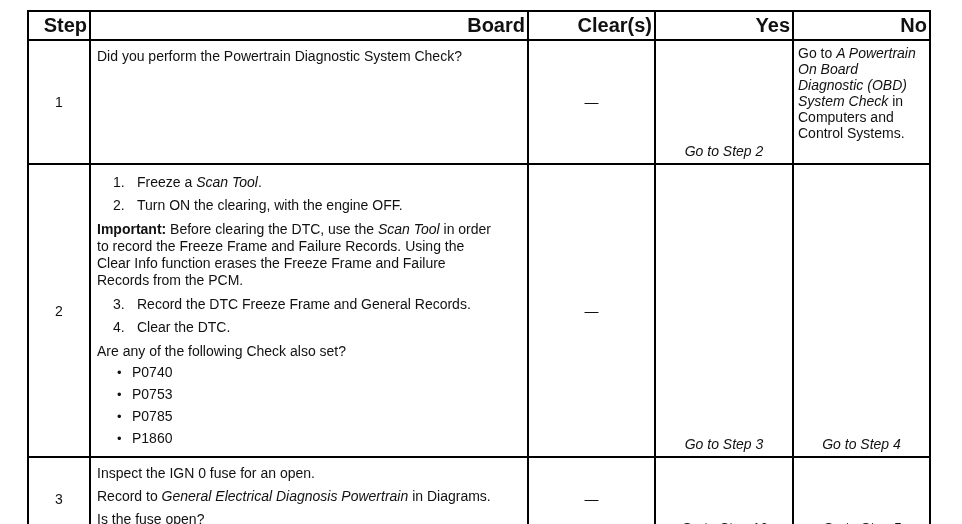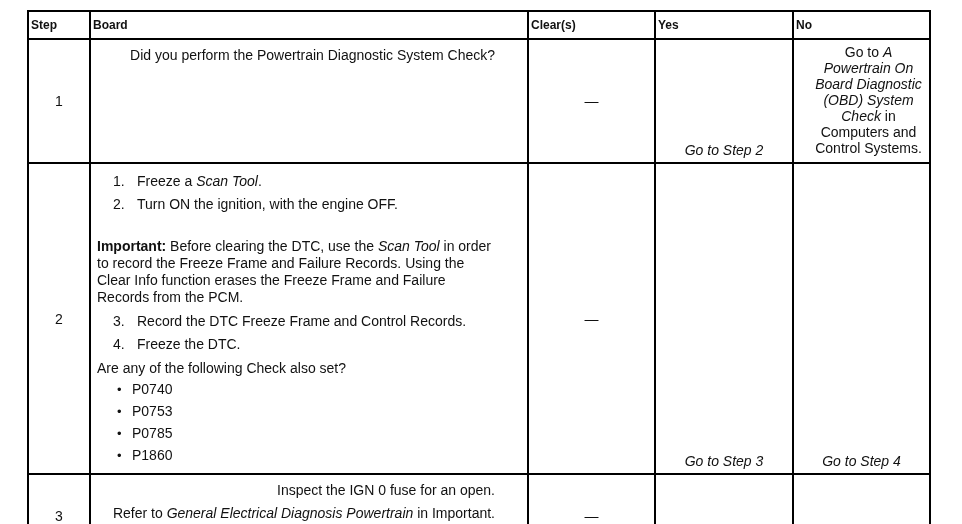--- a/index.html
+++ b/index.html
@@ -27,23 +27,23 @@
   col.c-no     { width: 137px; }
 
   th, td { border: 2px solid #000; }
 
   tr.header-row { height: 28px; }
   tr.row-1 { height: 124px; }
   tr.row-2 { height: 275px; }
   tr.row-3 { height: 84px; }
 
   th {
-    font-size: 12px;
+    font-size: 20px;
     font-weight: bold;
-    text-align: left;
+    text-align: right;
     vertical-align: middle;
     padding: 2px;
   }
 
   td { font-size: 14px; }
 
   td.step-cell {
     text-align: center;
     vertical-align: middle;
     font-size: 14px;
@@ -58,30 +58,29 @@
     text-align: center;
     vertical-align: middle;
   }
   td.goto-cell {
     text-align: center;
     vertical-align: bottom;
     padding: 7px 4px 4px 4px;
     font-style: italic;
   }
   td.no-ref-cell {
-    text-align: center;
     vertical-align: top;
-    padding: 4px 6px 3px 20px;
+    padding: 4px 6px 3px 4px;
     line-height: 16px;
   }
 
-  .para { margin: 2px 0 6px 0; text-align: right; }
+  .para { margin: 2px 0 6px 0; }
   .num-item { display: flex; padding-left: 16px; margin: 4px 0 6px 0; }
   .num-item .num { width: 24px; flex: none; }
-  .imp { margin: 25px 0 7px 0; }
+  .imp { margin: 7px 0 7px 0; }
   .question { margin: 7px 0 3px 0; }
   .bullet-item { display: flex; padding-left: 20px; margin: 4px 0 5px 0; }
   .bullet-item .bullet { width: 15px; flex: none; font-size: 13px; }
 
   i { font-style: italic; }
   b { font-weight: bold; }
 </style>
 </head>
 <body>
 
@@ -121,32 +120,32 @@
 
       <tr class="row-2">
         <td class="step-cell">2</td>
         <td class="action-cell">
           <div class="num-item">
             <span class="num">1.</span>
             <span><span>Freeze a </span><i>Scan Tool</i><span>.</span></span>
           </div>
           <div class="num-item">
             <span class="num">2.</span>
-            <span>Turn ON the ignition, with the engine OFF.</span>
+            <span>Turn ON the clearing, with the engine OFF.</span>
           </div>
           <p class="imp">
             <b>Important:</b><span> Before clearing the DTC, use the </span><i>Scan Tool</i><span> in order to record the Freeze Frame and Failure Records. Using the Clear Info function erases the Freeze Frame and Failure Records from the PCM.</span>
           </p>
           <div class="num-item">
             <span class="num">3.</span>
-            <span>Record the DTC Freeze Frame and Control Records.</span>
+            <span>Record the DTC Freeze Frame and General Records.</span>
           </div>
           <div class="num-item">
             <span class="num">4.</span>
-            <span>Freeze the DTC.</span>
+            <span>Clear the DTC.</span>
           </div>
           <p class="question">Are any of the following Check also set?</p>
           <div class="bullet-item">
             <span class="bullet">•</span>
             <span>P0740</span>
           </div>
           <div class="bullet-item">
             <span class="bullet">•</span>
             <span>P0753</span>
           </div>
@@ -165,21 +164,21 @@
         </td>
         <td class="goto-cell">
           <span>Go to Step 4</span>
         </td>
       </tr>
 
       <tr class="row-3">
         <td class="step-cell">3</td>
         <td class="action-cell">
           <p class="para">Inspect the IGN 0 fuse for an open.</p>
-          <p class="para"><span>Refer to </span><i>General Electrical Diagnosis Powertrain</i><span> in Important.</span></p>
+          <p class="para"><span>Record to </span><i>General Electrical Diagnosis Powertrain</i><span> in Diagrams.</span></p>
           <p class="para">Is the fuse open?</p>
         </td>
         <td class="value-cell">—</td>
         <td class="goto-cell">
           <span>Go to Step 12</span>
         </td>
         <td class="goto-cell">
           <span>Go to Step 5</span>
         </td>
       </tr>

